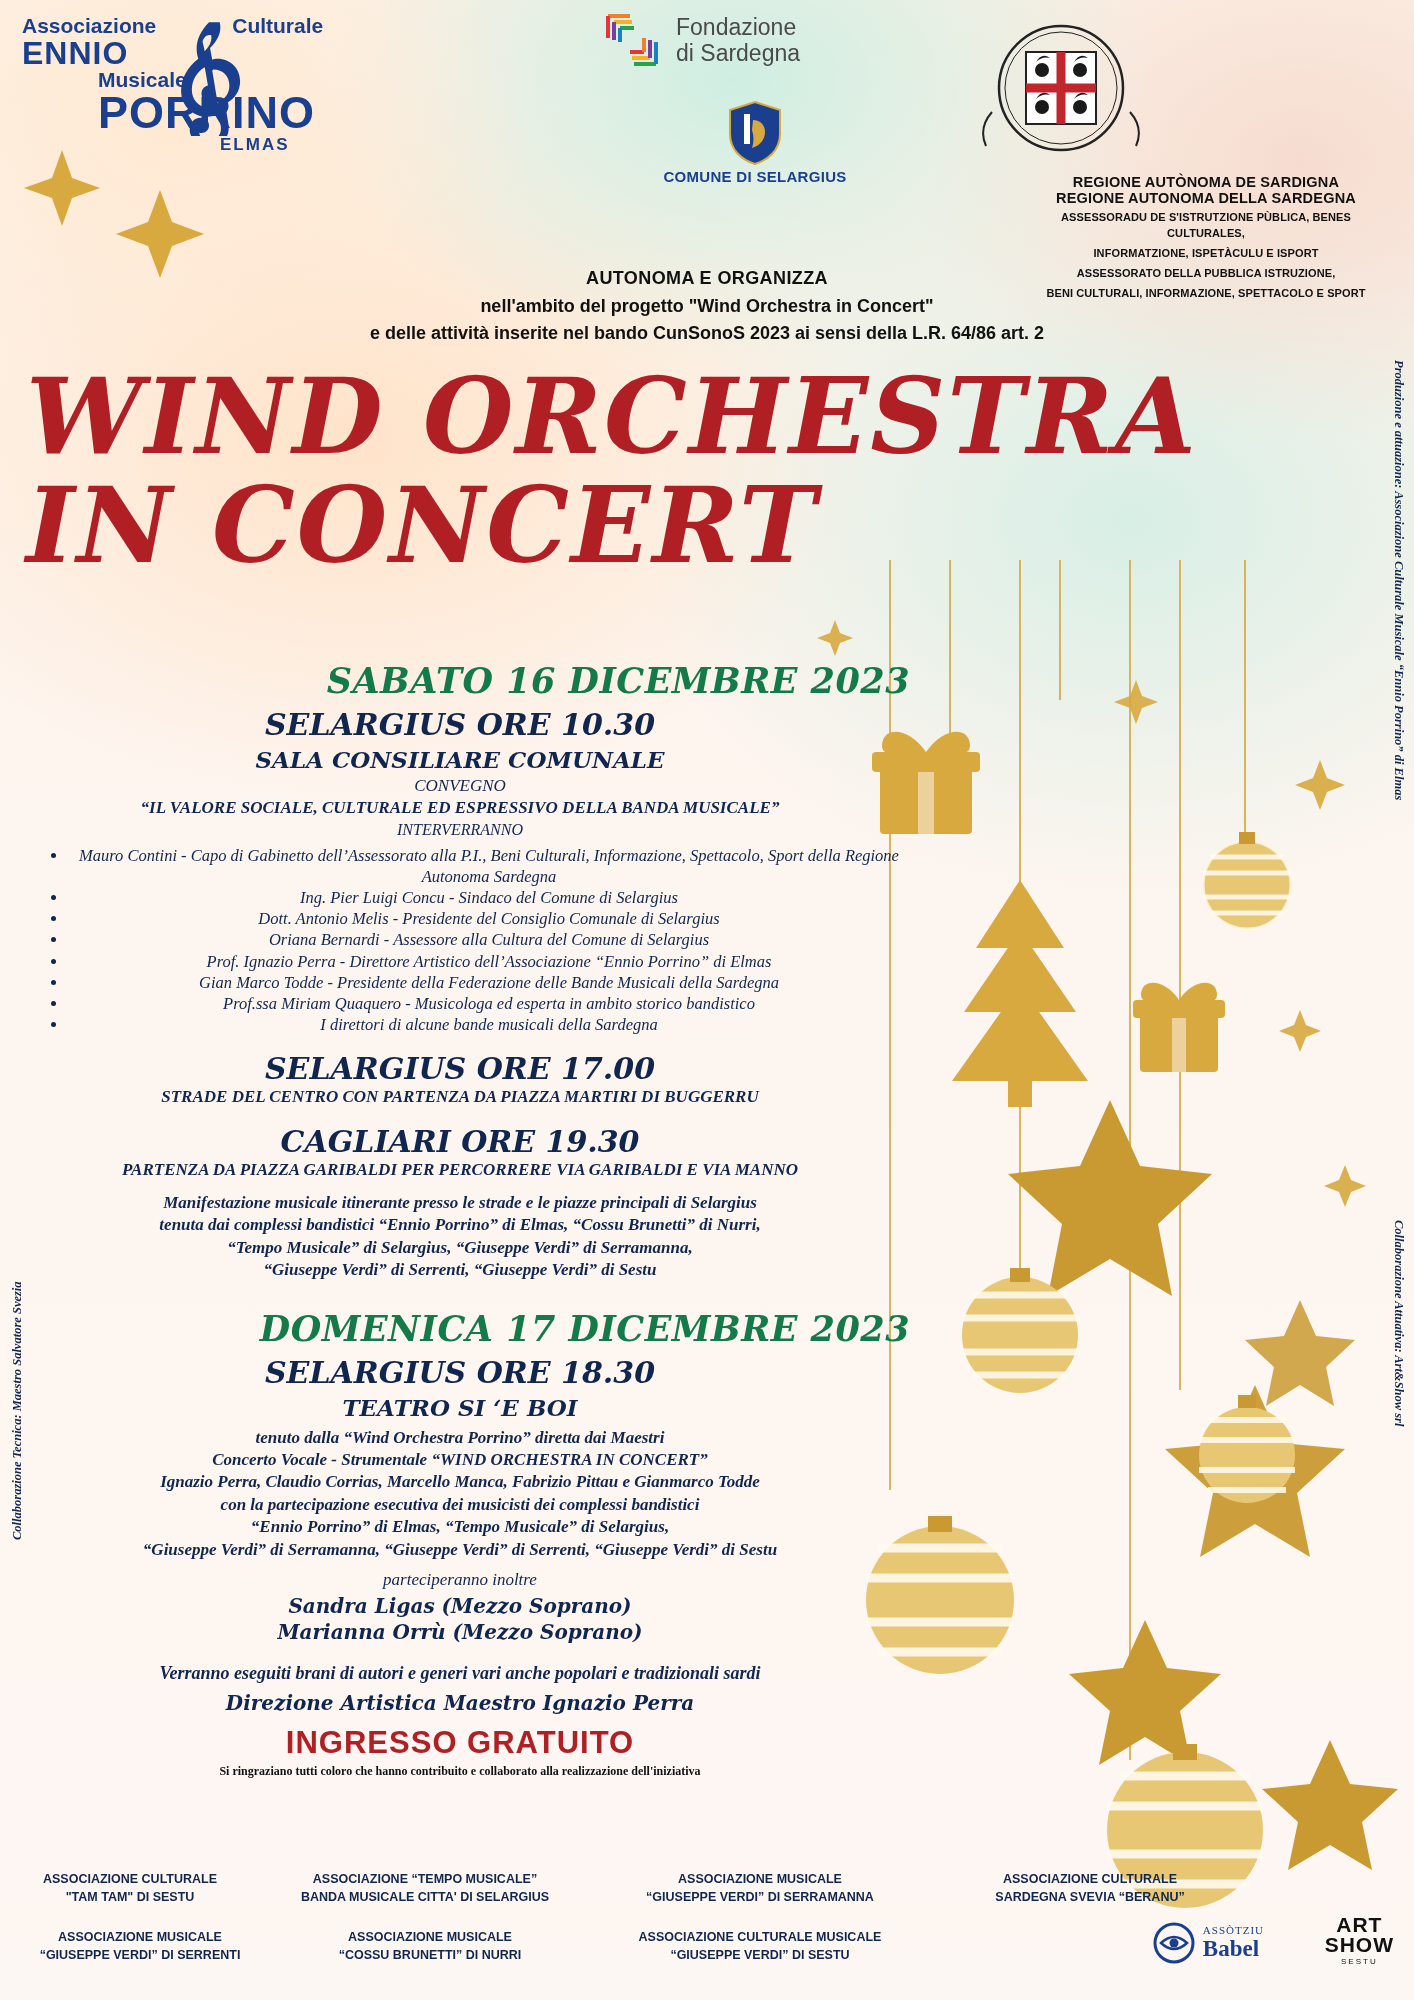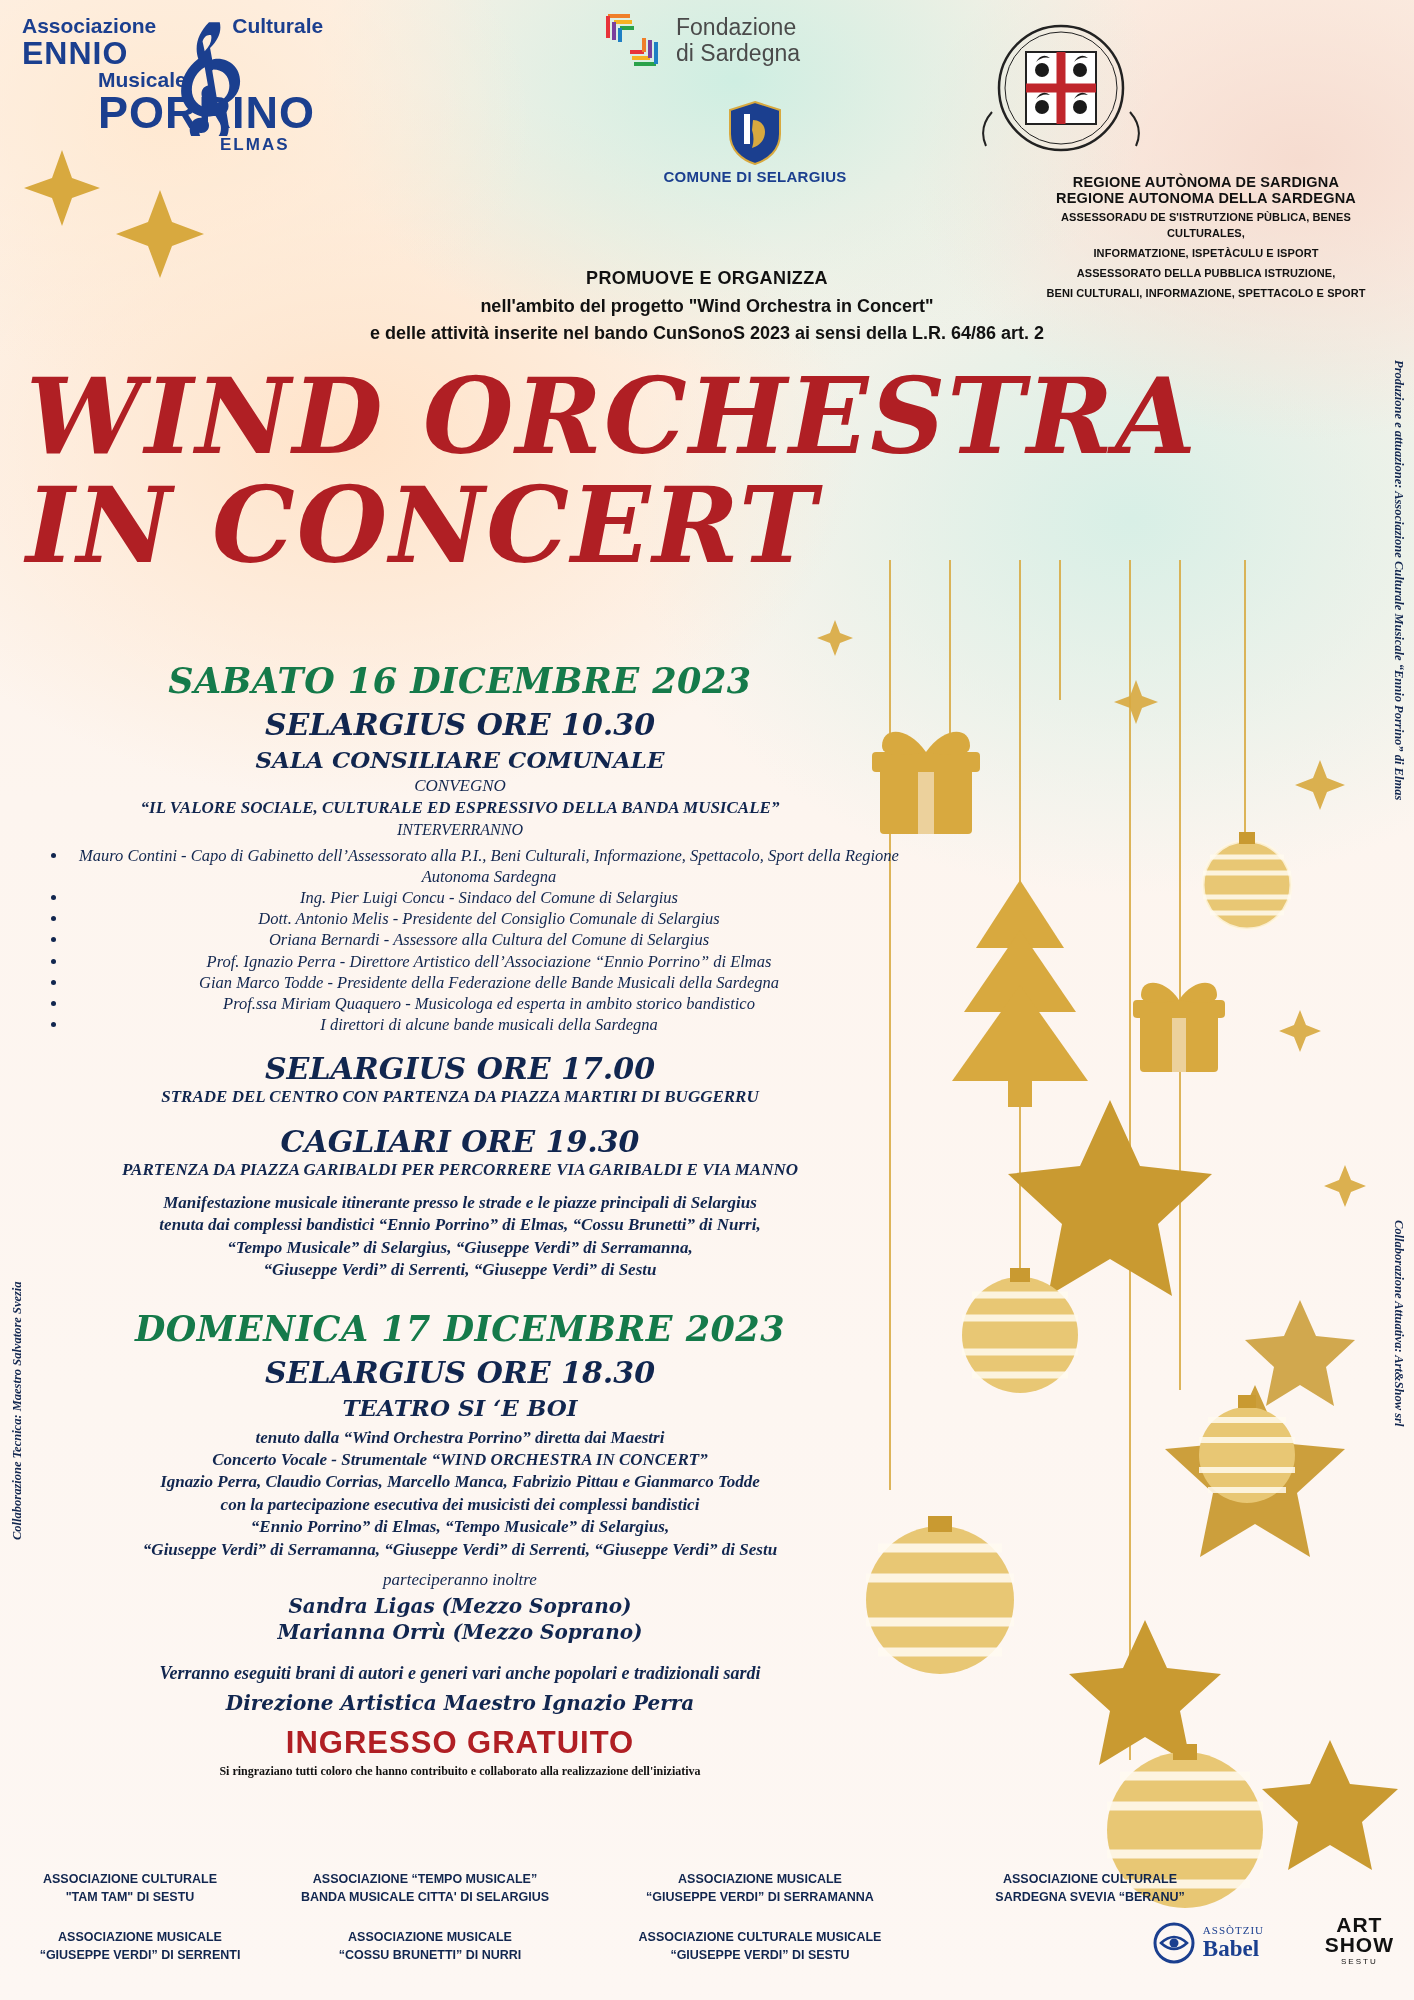--- a/index.html
+++ b/index.html
@@ -56,21 +56,21 @@
   .promo .p3 { font-size:18px; margin-top:6px; }
 
   
   .title { position:absolute; left:26px; top:368px; width:1330px; color:#b01f24;
            font-family:"DejaVu Serif", serif; font-weight:bold; font-style:italic;
            font-size:104px; line-height:0.95; letter-spacing:2px; }
   .title .l2 { margin-top:10px; }
 
   
   .prog { position:absolute; left:10px; top:660px; width:900px; text-align:center; color:#11264f; }
-  .day { color:#157a4a; font-family:"DejaVu Serif", serif; font-weight:bold; font-style:italic; font-size:35px; letter-spacing:0.5px; }
+  .day { color:#157a4a; font-family:"DejaVu Serif", serif; font-weight:bold; font-style:italic; font-size:35px; letter-spacing:0.5px;text-align:right; }
   .place { font-family:"DejaVu Serif", serif; font-weight:bold; font-style:italic; font-size:30px; color:#11264f; margin-top:6px; }
   .venue { font-family:"DejaVu Serif", serif; font-weight:bold; font-style:italic; font-size:23px; color:#11264f; margin-top:4px; }
   .sub { font-family:"Liberation Serif", serif; font-style:italic; font-size:17px; color:#11264f; margin-top:3px; }
   .quote { font-family:"Liberation Serif", serif; font-weight:bold; font-style:italic; font-size:17px; color:#11264f; margin-top:2px; }
   .small-lead { font-family:"Liberation Serif", serif; font-style:italic; font-size:16px; margin-top:3px; }
   ul.speakers { list-style:disc; margin:6px 0 0 0; padding-left:58px; text-align:center; }
   ul.speakers li { font-family:"Liberation Serif", serif; font-style:italic; font-size:16.5px; color:#11264f; line-height:1.28; }
   .blk { margin-top:16px; }
   .line { font-family:"Liberation Serif", serif; font-style:italic; font-size:17px; color:#11264f; line-height:1.32; }
   .line-b { font-weight:bold; }
@@ -262,21 +262,21 @@
       <div class="r1">REGIONE AUTÒNOMA DE SARDIGNA</div>
       <div class="r1">REGIONE AUTONOMA DELLA SARDEGNA</div>
       <div class="r2">ASSESSORADU DE S'ISTRUTZIONE PÙBLICA, BENES CULTURALES,</div>
       <div class="r2">INFORMATZIONE, ISPETÀCULU E ISPORT</div>
       <div class="r2">ASSESSORATO DELLA PUBBLICA ISTRUZIONE,</div>
       <div class="r2">BENI CULTURALI, INFORMAZIONE, SPETTACOLO E SPORT</div>
     </div>
   </div>
 
   <div class="promo">
-    <div class="p1">PROMUOVE E ORGANIZZA</div>
+    <div class="p1">AUTONOMA E ORGANIZZA</div>
     <div class="p2">nell'ambito del progetto "Wind Orchestra in Concert"</div>
     <div class="p3">e delle attività inserite nel bando CunSonoS 2023 ai sensi della L.R. 64/86 art. 2</div>
   </div>
 
   <div class="title">
     <div class="l1">WIND ORCHESTRA</div>
     <div class="l2">IN CONCERT</div>
   </div>
 
   <div class="prog">

